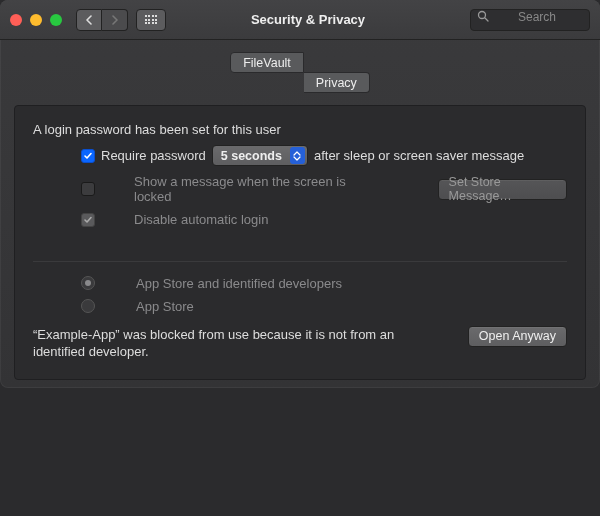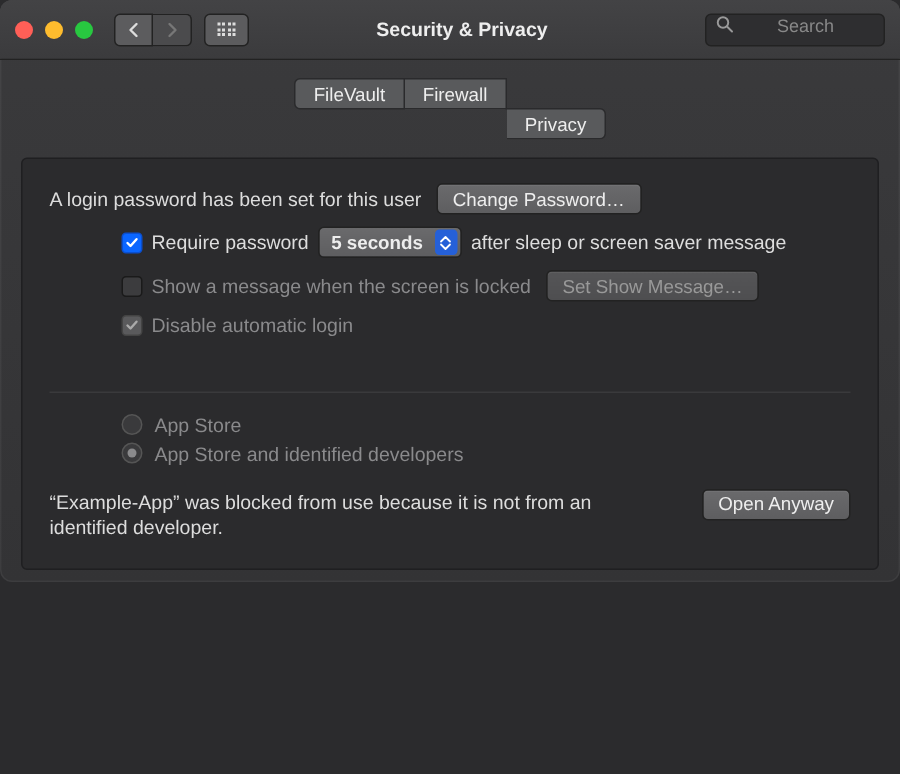--- a/index.html
+++ b/index.html
@@ -195,21 +195,21 @@
       width:15px;
       height:17px;
       background:#2560d8;
       border-radius:3px;
       margin-left:8px;
       display:flex;
       flex-direction:column;
       align-items:center;
       justify-content:center;
     }
-    .muted { color:#8a8a8c;}
+    .muted { color:#8a8a8c;gap:33px;}
     .separator { border-top:1px solid #3a3a3c; margin: 20px 0 14px 0;}
     .radio {
       width:14px; height:14px;
       border-radius:50%;
       border:1px solid #555;
       background:#3a3a3c;
       margin-right:8px;
       display:inline-flex;
       align-items:center;
       justify-content:center;
@@ -284,31 +284,29 @@
         </svg>
       <span>Search</span>
     </div>
   </div>
 
   <div class="content">
 
     <div class="tabbar">
       <div class="tabs">
         <div class="tab">FileVault</div>
-        <div class="tab">Firewall</div>
         <div class="tab">Privacy</div>
       </div>
     </div>
 
     <div class="panel">
 
       <div class="row">
         <span>A login password has been set for this user</span>
         <span style="width:10px"></span>
-        <span class="btn">Change Password…</span>
       </div>
 
       <div class="row indent">
         <span class="checkbox checked">
           <svg viewBox="0 0 10 10">
               <path d="M2 5 L4 7 L8 2.5" stroke="#fff" stroke-width="1.6" fill="none" stroke-linecap="round" stroke-linejoin="round"></path>
             </svg>
         </span>
         <span>Require password</span>
         <span class="select">
@@ -322,44 +320,44 @@
               </svg>
           </span>
         </span>
         <span>after sleep or screen saver message</span>
       </div>
 
       <div class="row indent muted">
         <span class="checkbox disabled"></span>
         <span>Show a message when the screen is locked</span>
         <span style="width:10px"></span>
-        <span class="btn dim">Set Show Message…</span>
+        <span class="btn dim">Set Store Message…</span>
       </div>
 
       <div class="row indent muted" style="margin-bottom:0">
         <span class="checkbox disabled checked">
           <svg viewBox="0 0 10 10">
               <path d="M2 5 L4 7 L8 2.5" stroke="#aaa" stroke-width="1.6" fill="none" stroke-linecap="round" stroke-linejoin="round"></path>
             </svg>
         </span>
         <span>Disable automatic login</span>
       </div>
 
       <div class="spacer"></div>
       <div class="separator"></div>
 
 
+      <div class="row indent muted">
+        <span class="radio selected"></span>
+        <span>App Store and identified developers</span>
+      </div>
       <div class="row indent muted" style="margin-bottom:4px">
         <span class="radio"></span>
         <span>App Store</span>
       </div>
-      <div class="row indent muted">
-        <span class="radio selected"></span>
-        <span>App Store and identified developers</span>
-      </div>
 
       <div class="blocked-row">
         <div class="blocked-text">“Example-App” was blocked from use because it is not from an identified developer.</div>
         <span class="btn">Open Anyway</span>
       </div>
 
     </div>
 
   </div>
 

